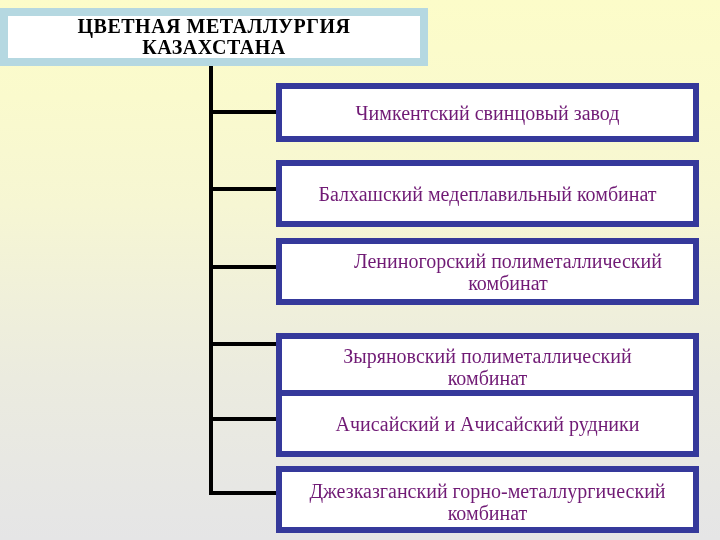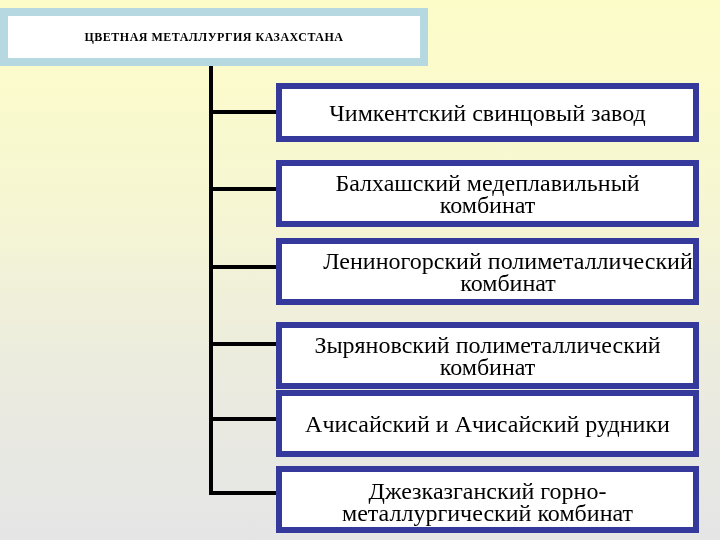--- a/index.html
+++ b/index.html
@@ -38,21 +38,21 @@
     border: 8px solid #B5D8E1;
     background: #FFFFFF;
     display: flex;
     align-items: center;
     justify-content: center;
   }
   .title-text {
     width: 320px;
     text-align: center;
     font-weight: bold;
-    font-size: 12px;
+    font-size: 20px;
     line-height: 21px;
     letter-spacing: 0.5px;
     color: #000000;
   }
 
   
   .vline {
     position: absolute;
     left: 209px;
     top: 66px;
@@ -84,30 +84,30 @@
     border: 6px solid #35399B;
     background: #FFFFFF;
     display: flex;
     align-items: center;
     justify-content: center;
     overflow: hidden;
   }
   .node-1 { top: 83px; height: 59px; }
   .node-2 { top: 160px; }
   .node-3 { top: 238px; padding-left: 41px; }
-  .node-4 { top: 322px; justify-content: center; }
+  .node-4 { top: 333px; justify-content: center; }
   .node-5 { top: 390px; }
   .node-6 { top: 466px; align-items: flex-start; }
 
   .node-label {
     width: 372px;
     text-align: center;
-    font-size: 24px;
+    font-size: 20px;
     line-height: 22px;
-    color: #000000;
+    color: #701a75;
     font-family: Liberation Serif, serif;
   }
   .node-6 .node-label {
     padding-top: 8px;
   }
 </style>
 </head>
 <body>
 
 <div class="slide">

